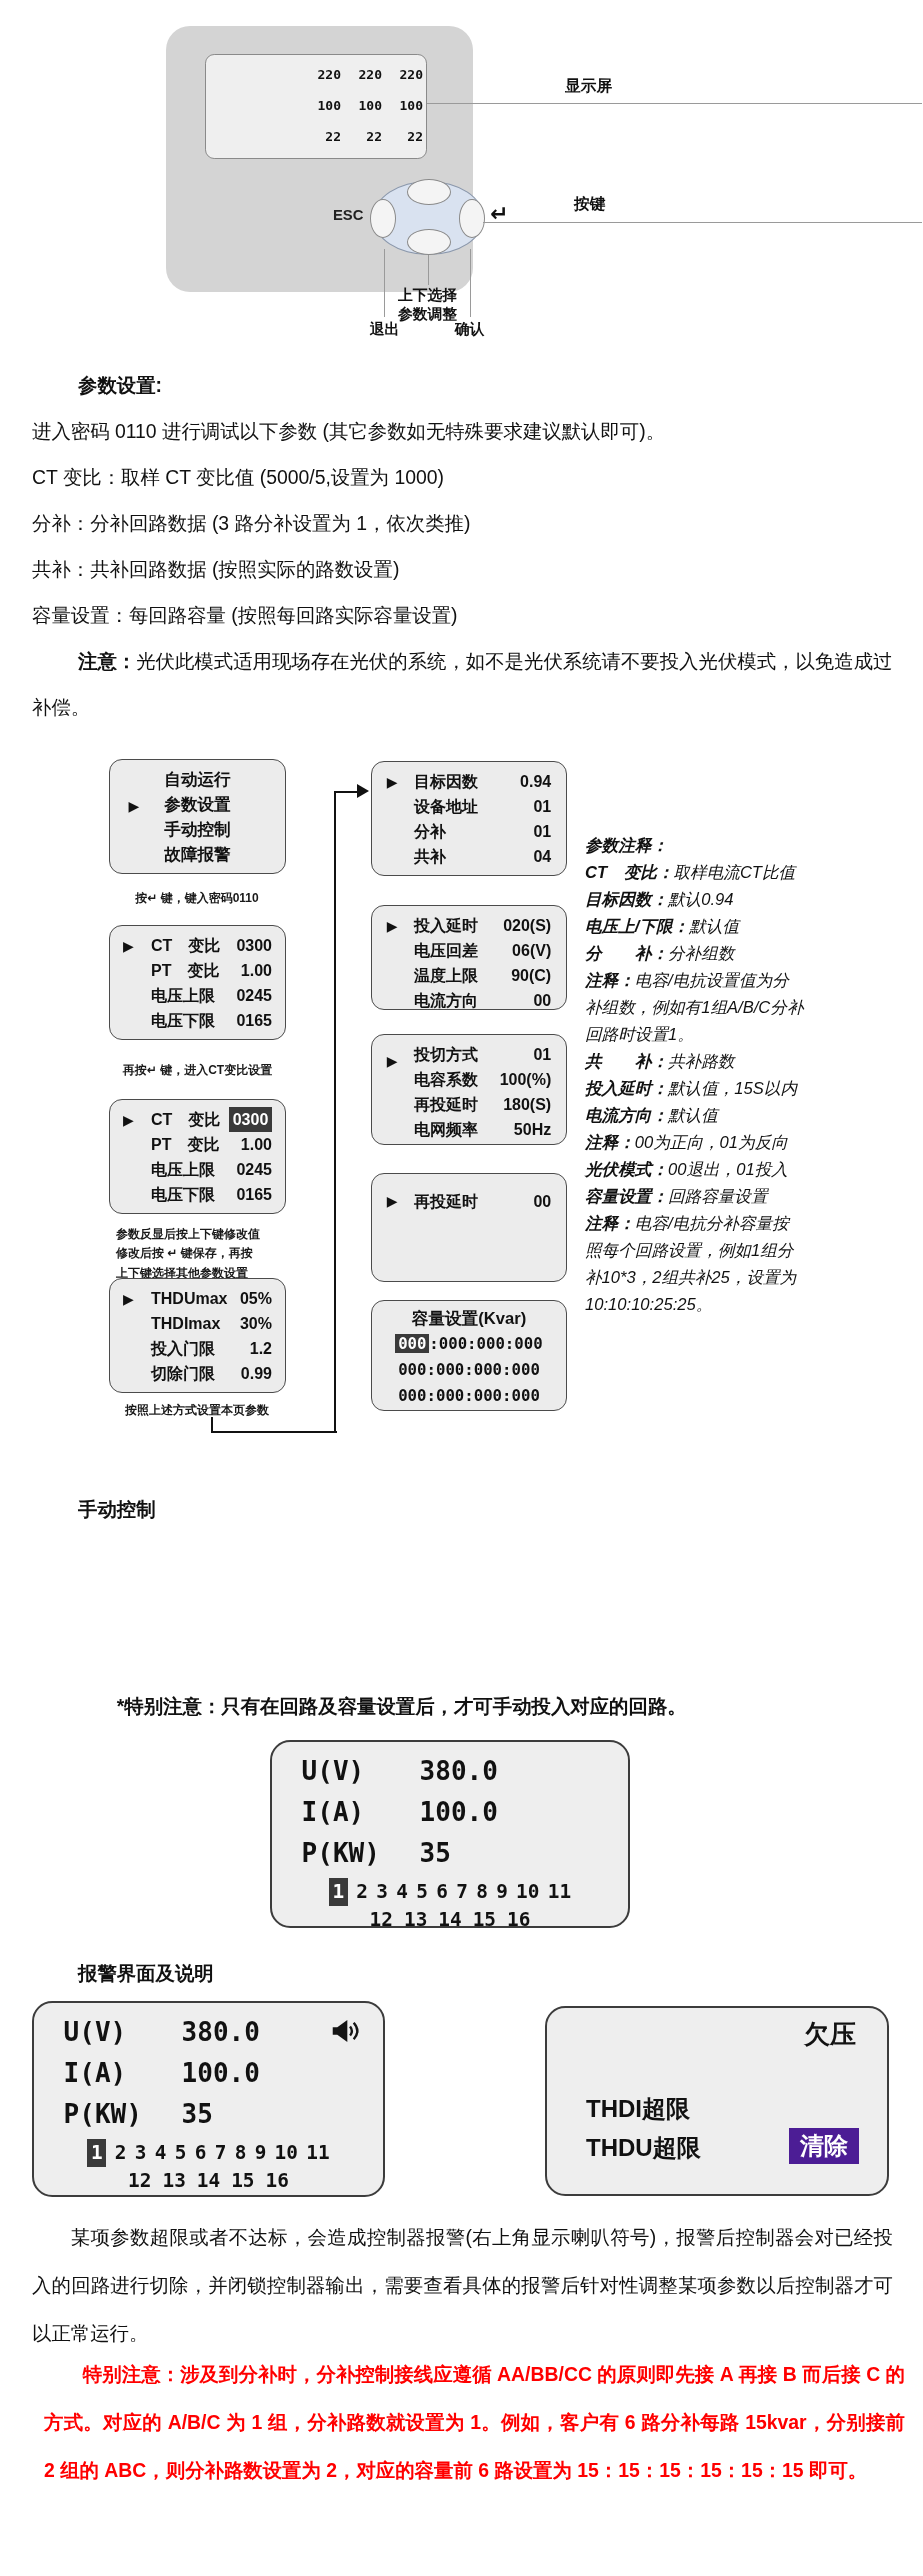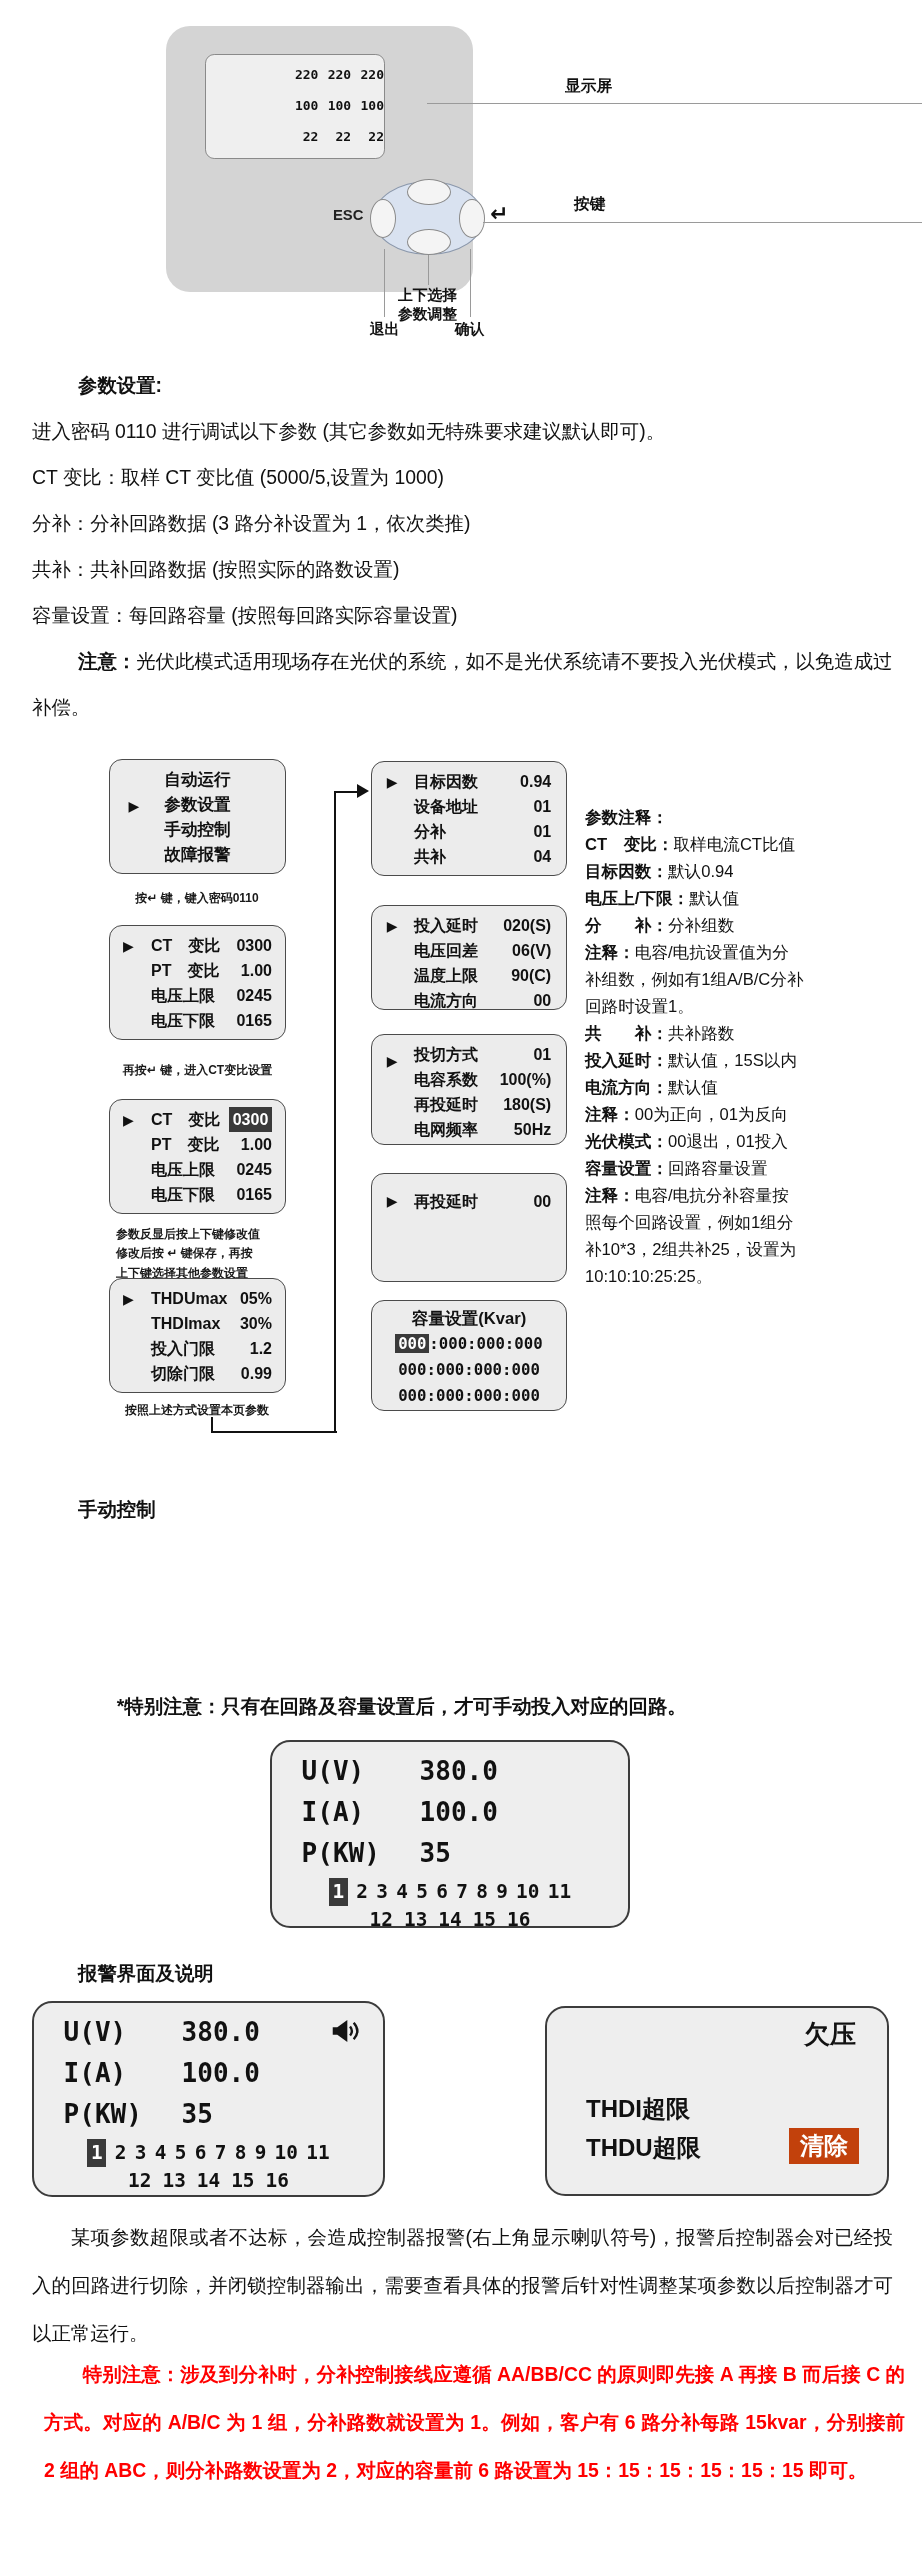--- a/index.html
+++ b/index.html
@@ -2,21 +2,21 @@
 <html style="font-size:14.8px"><head>
 <meta charset="utf-8">
 <style>
   html,body{margin:0;padding:0;background:#fff;}
   .page{position:relative;width:924px;height:2576px;background:#ffffff;overflow:hidden;
         font-family:"Liberation Sans","DejaVu Sans",sans-serif;color:#111;}
   .abs{position:absolute;}
 
   
   .device-body{left:166px;top:26px;width:307px;height:266px;background:#d4d4d4;border-radius:24px;}
-  .device-display{left:205px;top:54px;width:180px;height:105px;background:#efefef;
+  .device-display{left:205px;top:54px;width:222px;height:105px;background:#efefef;
                   border:0.9px solid #8a8a8a;border-radius:9.2px;padding-top:3.7px;box-sizing:border-box;}
   .disp-row{display:flex;padding-left:22px;line-height:31px;font-size:13px;font-weight:700;
             font-family:"DejaVu Sans Mono","Liberation Mono",monospace;}
   .disp-label{width:72px;}
   .disp-v{width:41px;text-align:right;}
   .keypad{left:373px;top:181px;width:109px;height:72px;background:#d9e2f0;
           border:0.9px solid #8a97ab;border-radius:50%;}
   .kbtn{position:absolute;background:#f4f4f4;border:0.9px solid #8a8a8a;border-radius:50%;}
   .kbtn.top{left:407px;top:179px;width:42px;height:24px;}
   .kbtn.bottom{left:407px;top:229px;width:42px;height:24px;}
@@ -48,34 +48,34 @@
   .flow-note.multi{text-align:left;line-height:19.4px;}
   .cap-title{text-align:center;font-size:16.6px;line-height:24px;}
   .cap-row{text-align:center;font-size:15.7px;line-height:26px;
            font-family:"DejaVu Sans Mono","Liberation Mono",monospace;font-weight:700;}
   .inv{background:#3a3a3a;color:#fff;padding:0 2.8px;}
   .cline{position:absolute;background:#111;}
   .arrowhead{position:absolute;width:0;height:0;border-left:12px solid #111;
              border-top:7.4px solid transparent;border-bottom:7.4px solid transparent;}
 
   
-  .ann{left:585px;top:804px;width:323px;}
+  .ann{left:585px;top:832px;width:323px;font-style:italic;}
   .ann-line{font-size:16.6px;line-height:27px;}
   .ann-b{font-weight:700;}
 
   
   .lcd{background:#eeeeee;border:2.8px solid #3c3c3c;border-radius:20.3px;box-sizing:border-box;
        font-family:"DejaVu Sans Mono","Liberation Mono",monospace;font-weight:700;padding-top:9.2px;}
   .lcd-row{display:flex;padding-left:29.6px;font-size:26px;line-height:41px;}
   .lcd-label{width:118px;}
   .cnum-row{display:flex;justify-content:center;gap:8.3px;font-size:19.4px;line-height:28px;margin-top:3.7px;}
   .cnum-row.second{gap:11px;margin-top:0;}
   .cnum-row.first .cnum:first-child{background:#3a3a3a;color:#fff;padding:0 3.7px;}
   .alarm-word{position:absolute;font-weight:700;font-family:"Liberation Sans","DejaVu Sans",sans-serif;}
-  .clear-btn{position:absolute;background:#c2410c;color:#fff;font-weight:700;font-size:24px;
+  .clear-btn{position:absolute;background:#4c1d95;color:#fff;font-weight:700;font-size:24px;
              padding:1.8px 11px;font-family:Liberation Sans, sans-serif;}
 </style>
 </head>
 <body>
 
 <div class="page">
 
   <div class="abs device-body"></div>
   <div class="abs device-display">
 

